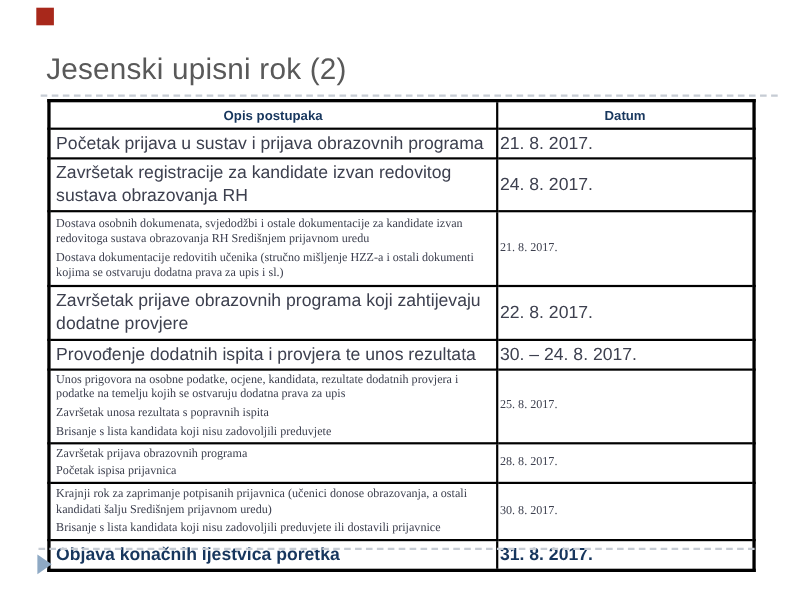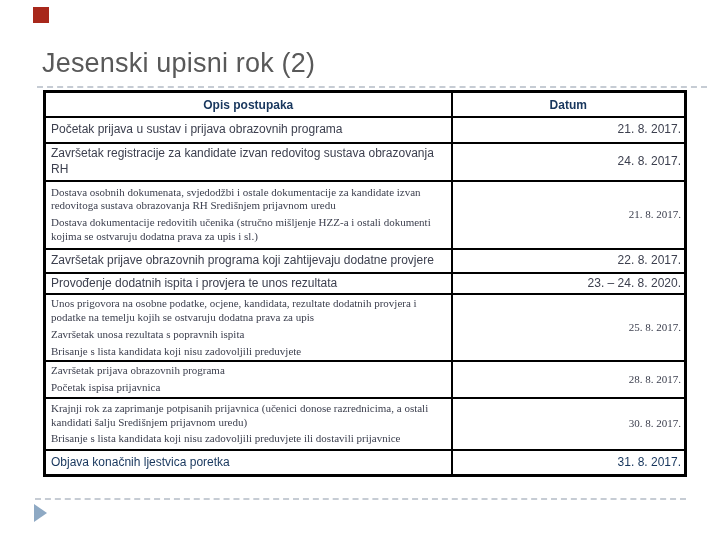--- a/index.html
+++ b/index.html
@@ -27,26 +27,26 @@
     border-collapse:collapse;table-layout:fixed;background:#fff;
   }
   table.schedule,.schedule th,.schedule td{border:2px solid var(--line);}
   table.schedule{border-width:3px;}
   .schedule col.c-desc{width:407px;}
   .schedule col.c-date{width:234px;}
   .schedule th{
     height:21px;font-size:12px;font-weight:bold;color:var(--navy);
     text-align:center;vertical-align:middle;padding:1px 2px;
   }
-  .schedule td{vertical-align:middle;color:var(--body);font-size:12px;line-height:1.32;}
+  .schedule td{vertical-align:middle;color:var(--body);font-size:16px;line-height:1.32;}
   .schedule td.desc{text-align:left;padding:2px 4px 2px 5px;}
-  .schedule td.date{text-align:right;padding:1px 3px 1px 2px;white-space:nowrap;}
+  .schedule td.date{padding:1px 3px 1px 2px;white-space:nowrap;}
   .schedule .para + .para{margin-top:3px;}
   tr.serif td{font-family:Liberation Serif, serif;font-size:11px;line-height:1.25;}
-  tr.bold td{font-weight:normal;color:var(--navy);}
+  tr.bold td{font-weight:bold;color:var(--navy);}
   tr.r0{height:26px} tr.r1{height:36px} tr.r2{height:68px} tr.r3{height:24px}
   tr.r4{height:16px} tr.r5{height:66px} tr.r6{height:28px} tr.r7{height:52px}
   tr.r8{height:26px}
 </style>
 </head>
 <body>
 
 <div class="stage">
   <div class="accent-square"></div>
   <div class="slide-title">Jesenski upisni rok (2)</div>
@@ -86,40 +86,40 @@
         <tr class="r3 sans">
           <td class="desc">
             <div class="para">Završetak prijave obrazovnih programa koji zahtijevaju dodatne provjere</div>
           </td>
           <td class="date">22. 8. 2017.</td>
         </tr>
         <tr class="r4 sans">
           <td class="desc">
             <div class="para">Provođenje dodatnih ispita i provjera te unos rezultata</div>
           </td>
-          <td class="date">23. – 24. 8. 2020.</td>
+          <td class="date">30. – 24. 8. 2017.</td>
         </tr>
         <tr class="r5 serif">
           <td class="desc">
             <div class="para">Unos prigovora na osobne podatke, ocjene, kandidata, rezultate dodatnih provjera i podatke na temelju kojih se ostvaruju dodatna prava za upis</div>
             <div class="para">Završetak unosa rezultata s popravnih ispita</div>
             <div class="para">Brisanje s lista kandidata koji nisu zadovoljili preduvjete</div>
           </td>
           <td class="date">25. 8. 2017.</td>
         </tr>
         <tr class="r6 serif">
           <td class="desc">
             <div class="para">Završetak prijava obrazovnih programa</div>
             <div class="para">Početak ispisa prijavnica</div>
           </td>
           <td class="date">28. 8. 2017.</td>
         </tr>
         <tr class="r7 serif">
           <td class="desc">
-            <div class="para">Krajnji rok za zaprimanje potpisanih prijavnica (učenici donose razrednicima, a ostali kandidati šalju Središnjem prijavnom uredu)</div>
+            <div class="para">Krajnji rok za zaprimanje potpisanih prijavnica (učenici donose obrazovanja, a ostali kandidati šalju Središnjem prijavnom uredu)</div>
             <div class="para">Brisanje s lista kandidata koji nisu zadovoljili preduvjete ili dostavili prijavnice</div>
           </td>
           <td class="date">30. 8. 2017.</td>
         </tr>
         <tr class="r8 bold">
           <td class="desc">
             <div class="para">Objava konačnih ljestvica poretka</div>
           </td>
           <td class="date">31. 8. 2017.</td>
         </tr>

